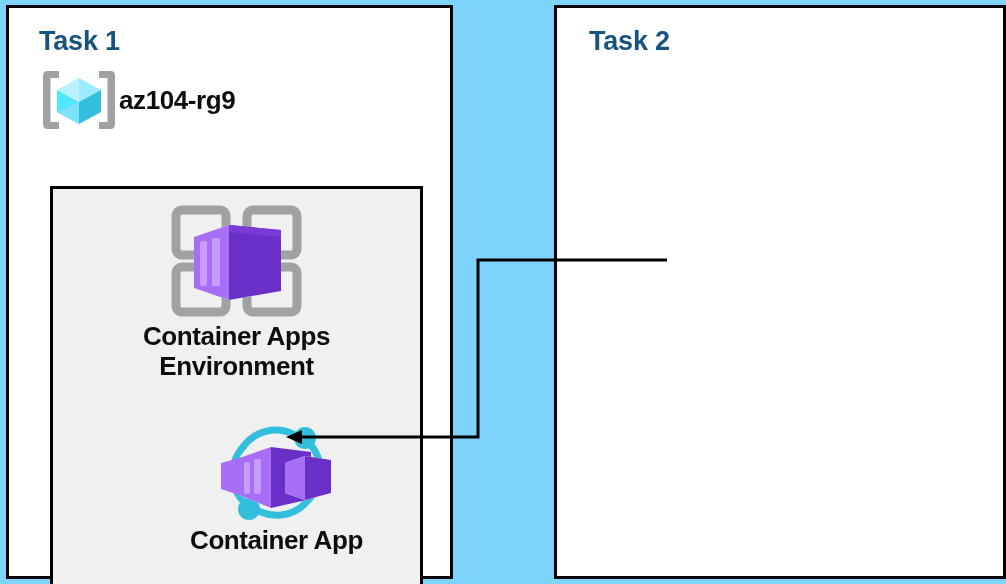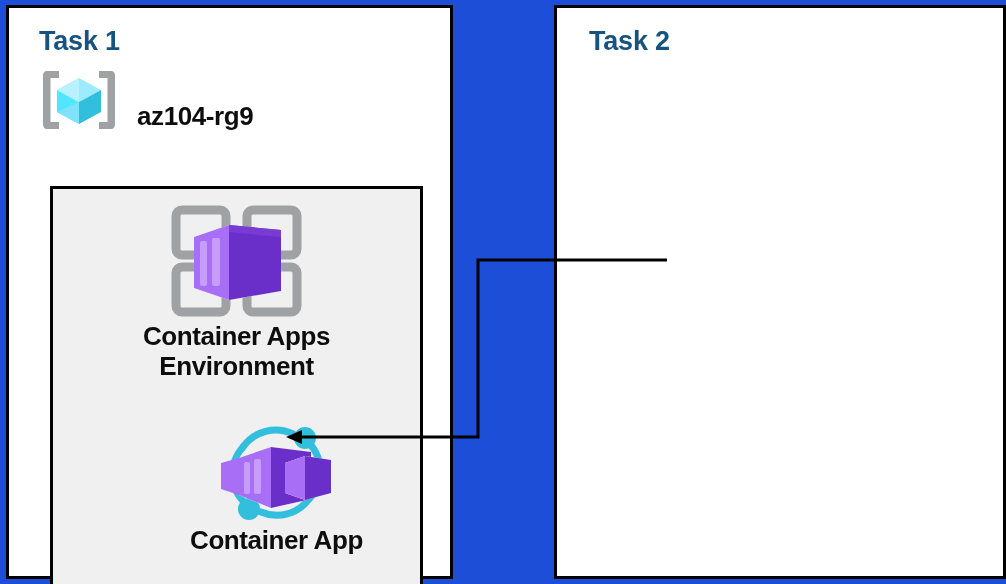--- a/index.html
+++ b/index.html
@@ -8,21 +8,21 @@
     padding: 0;
     background: #ffffff;
   }
   body {
     font-family: "Liberation Sans", sans-serif;
   }
   #canvas {
     position: relative;
     width: 1006px;
     height: 584px;
-    background: #1d4ed8;
+    background: #7dd3fc;
     overflow: hidden;
   }
 
   
   .task-panel {
     position: absolute;
     background: #ffffff;
     border: 3px solid #000000;
     box-sizing: border-box;
   }
@@ -39,22 +39,21 @@
   }
   #task1-title { left: 30px; top: 18px; }
   #task2-title { left: 32px; top: 18px; }
 
   
   #rg-row {
     position: absolute;
     left: 30px;
     top: 60px;
     display: flex;
-    align-items: flex-end;
-    gap: 18px;
+    align-items: center;
   }
   #rg-label {
     font-size: 26px;
     font-weight: bold;
     color: #0d0d0d;
     letter-spacing: -0.4px;
     white-space: nowrap;
   }
 
   

